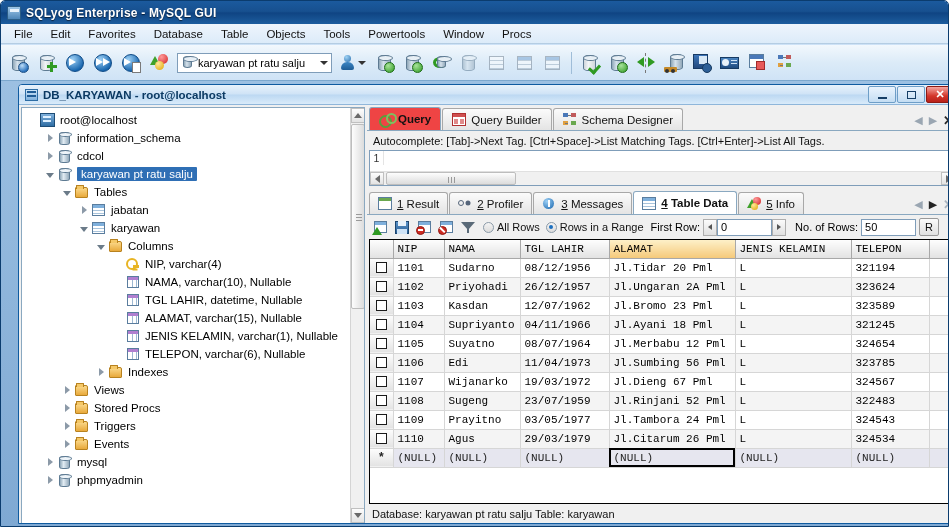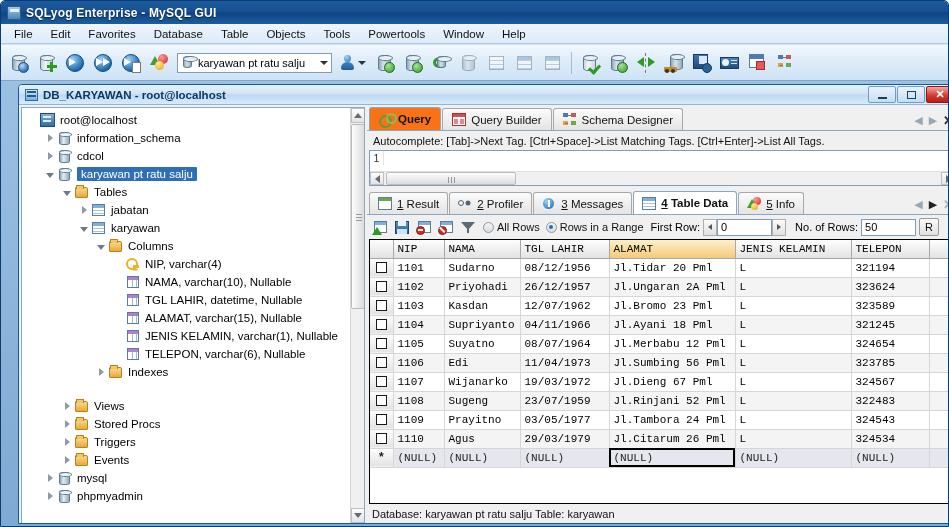--- a/index.html
+++ b/index.html
@@ -291,21 +291,21 @@
   }
   .tab{
     height:22px;display:flex;align-items:center;gap:5px;
     padding:0 9px;
     background:linear-gradient(to bottom,#fbfbfb,#e4e4e4);
     border:1px solid #a8a8a8;border-bottom:none;
     border-radius:3px 3px 0 0;
     font-size:11.5px;color:#111;margin-right:1px;
   }
   .tab.active{
-    background:#f97316;border-color:#8aa8c0;font-weight:bold;height:23px;
+    background:#ef4444;border-color:#8aa8c0;font-weight:bold;height:23px;
   }
   .tab-icons{position:absolute;right:4px;bottom:3px;display:flex;align-items:center;gap:6px;}
   .navarr{color:#9aa6b2;font-size:11px;}
   .xbtn{color:#2a2a2a;font-size:13px;font-weight:bold;line-height:1;}
 
   .qico{width:14px;height:13px;position:relative;flex:none;}
   .qico-query::before{content:'';position:absolute;left:0;top:2px;width:9px;height:9px;border:2px solid #5a9e3c;border-radius:50%;}
   .qico-query::after{content:'';position:absolute;left:7px;top:0;width:7px;height:7px;border:2px solid #7fbf5f;border-radius:50%;}
   .qico-builder{background:#fff;border:1px solid #b03030;}
   .qico-builder::before{content:'';position:absolute;left:0;top:0;width:12px;height:3px;background:#d05050;}
@@ -440,21 +440,21 @@
   <div id="menubar">
     <div class="mi">File</div>
     <div class="mi">Edit</div>
     <div class="mi">Favorites</div>
     <div class="mi">Database</div>
     <div class="mi">Table</div>
     <div class="mi">Objects</div>
     <div class="mi">Tools</div>
     <div class="mi">Powertools</div>
     <div class="mi">Window</div>
-    <div class="mi">Help</div>
+    <div class="mi">Procs</div>
   </div>
 
   <div id="toolbar">
     <div class="tbtn">
       <span class="ic">
         <span class="cyl"></span>
           <span class="globe"></span>
       </span>
     </div>
     <div class="tbtn">
@@ -708,21 +708,21 @@
                 <span class="ticon ic-col"></span>
                 <span class="tlabel">TELEPON, varchar(6), Nullable</span>
               </div>
               <div class="tnode" style="padding-left: 72px;">
                 <span class="tw">
                   <span class="arrow-c"></span>
                 </span>
                 <span class="ticon ic-folder"></span>
                 <span class="tlabel">Indexes</span>
               </div>
-              <div class="tnode" style="padding-left: 38px; margin-top: 16px;">
+              <div class="tnode" style="padding-left: 38px;">
                 <span class="tw">
                   <span class="arrow-c"></span>
                 </span>
                 <span class="ticon ic-folder"></span>
                 <span class="tlabel">Views</span>
               </div>
               <div class="tnode" style="padding-left: 38px; align-items: center;">
                 <span class="tw">
                   <span class="arrow-c"></span>
                 </span>

